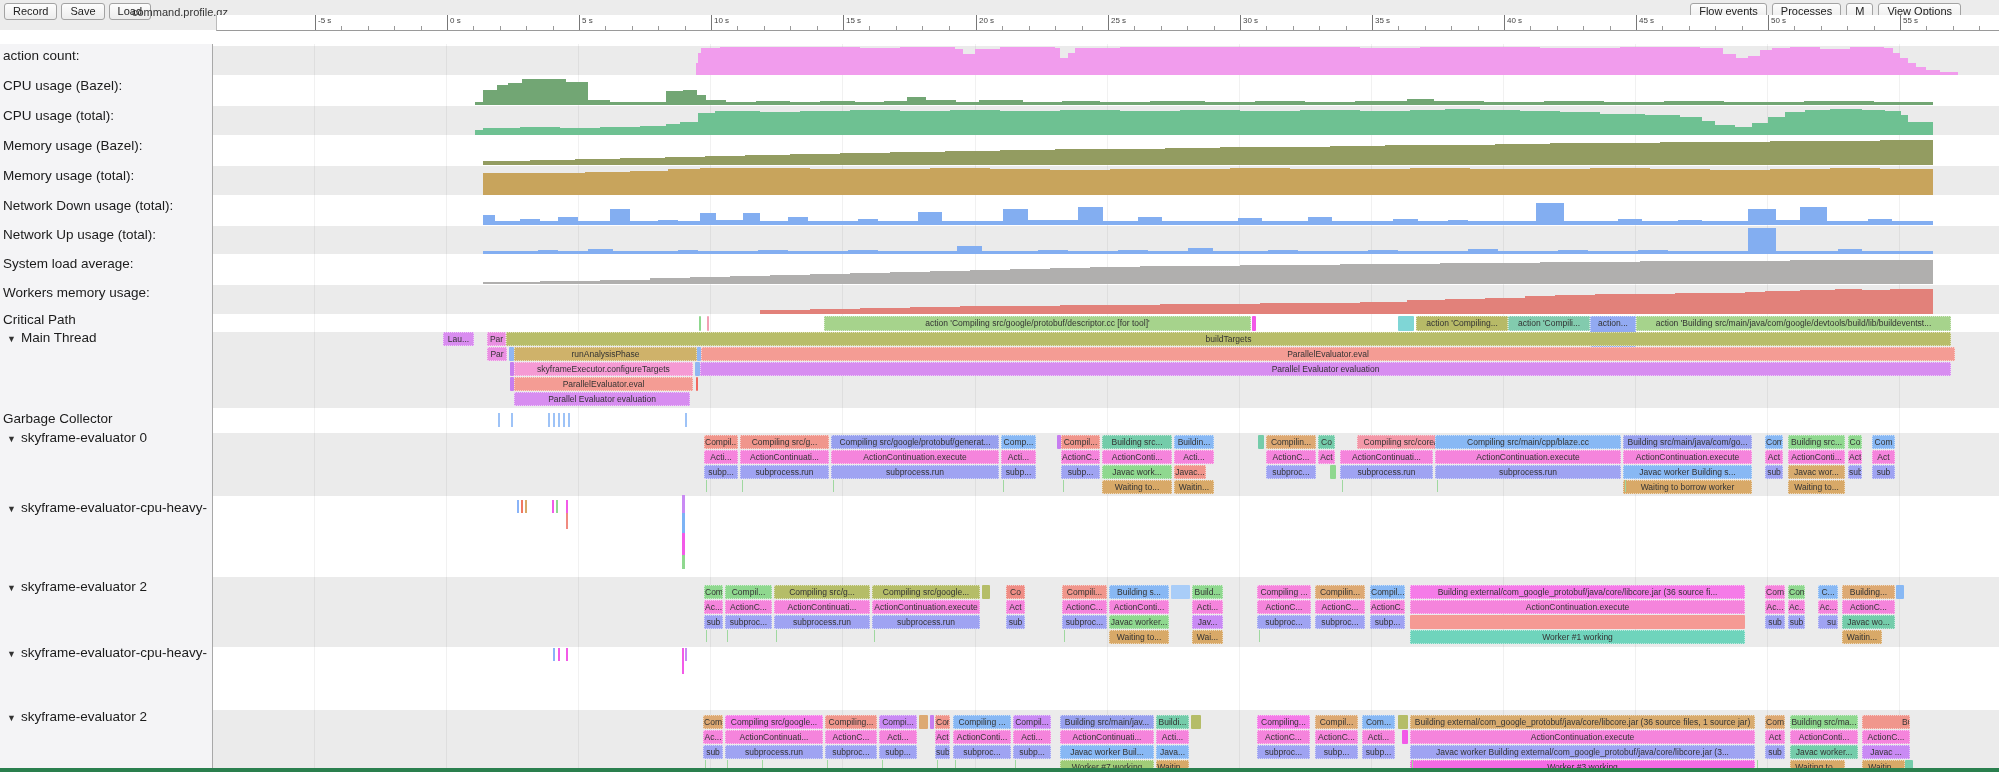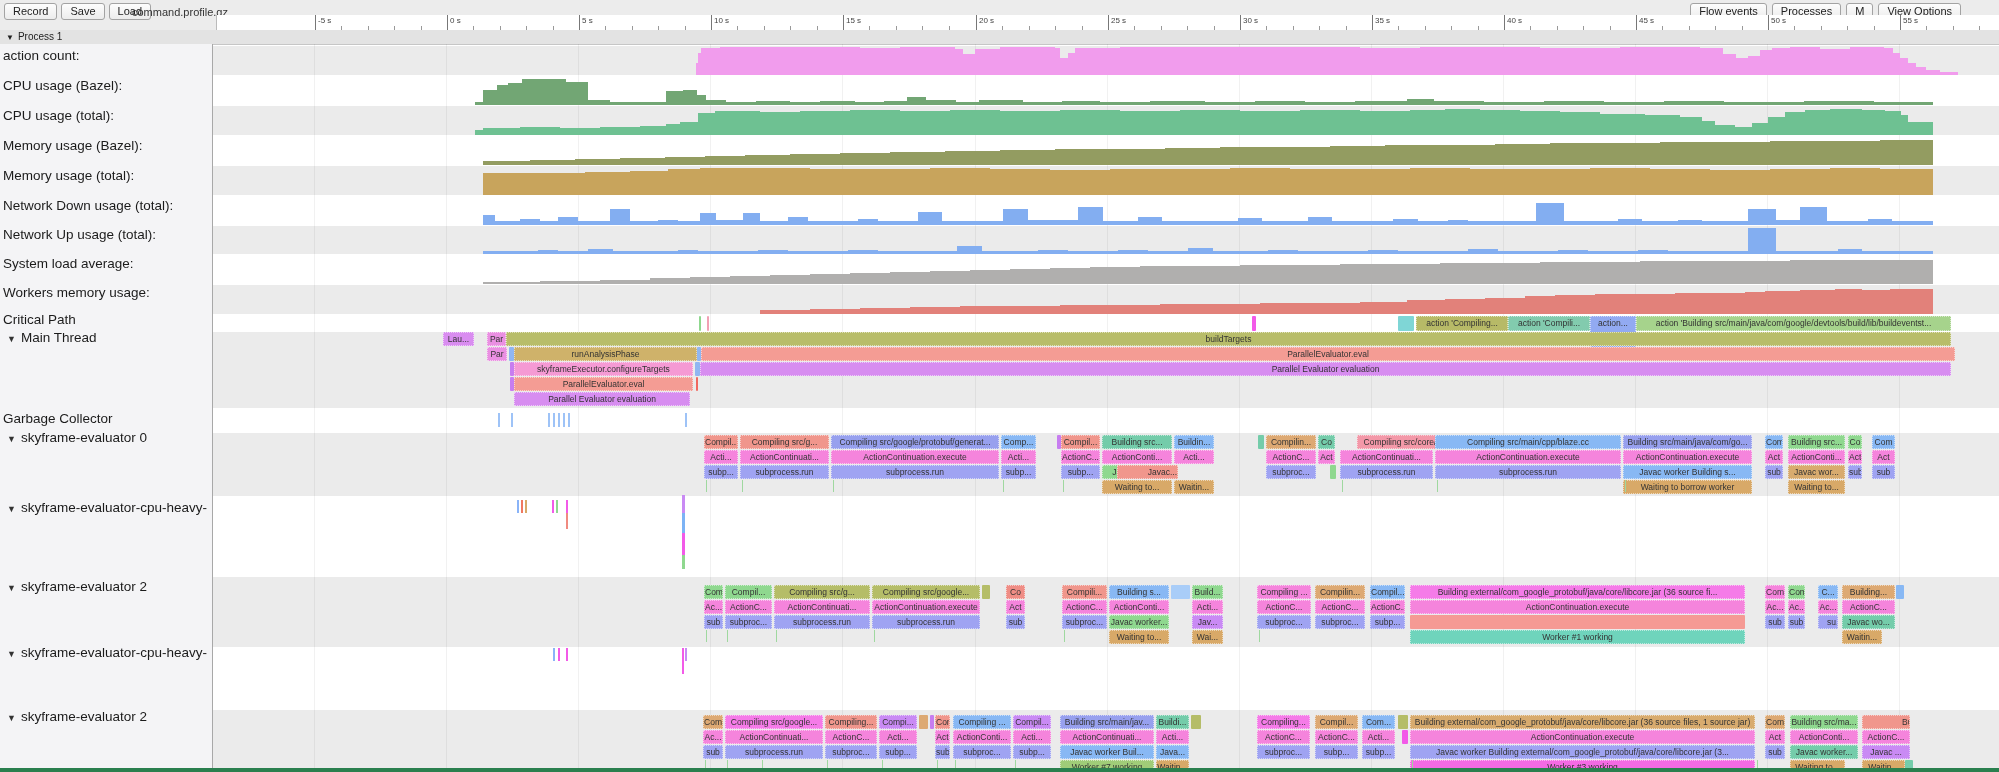--- a/index.html
+++ b/index.html
@@ -143,23 +143,20 @@
       <div class="rminor" style="left: 1630.32px;"></div>
       <div class="rminor" style="left: 1656.76px;"></div>
       <div class="rmajor" style="left: 1683px;">
         <span class="rlabel">55 s</span>
       </div>
       <div class="rminor" style="left: 1709.44px;"></div>
       <div class="rminor" style="left: 1735.88px;"></div>
       <div class="rminor" style="left: 1762.32px;"></div>
     </div>
 
-  <div id="prochdr">
-    <span class="tri">▼</span><span>Process 1</span>
-  </div>
 
   <div id="panel" style="background: rgb(244, 244, 246);">
       <div class="tracklabel" style="top: 4px; left: 3px;"><span>action count:</span></div>
       <div class="tracklabel" style="top: 34px; left: 3px;"><span>CPU usage (Bazel):</span></div>
       <div class="tracklabel" style="top: 64px; left: 3px;"><span>CPU usage (total):</span></div>
       <div class="tracklabel" style="top: 94px; left: 3px;"><span>Memory usage (Bazel):</span></div>
       <div class="tracklabel" style="top: 124px; left: 3px;"><span>Memory usage (total):</span></div>
       <div class="tracklabel" style="top: 154px; left: 3px;"><span>Network Down usage (total):</span></div>
       <div class="tracklabel" style="top: 183px; left: 3px;"><span>Network Up usage (total):</span></div>
       <div class="tracklabel" style="top: 212px; left: 3px;"><span>System load average:</span></div>
@@ -219,20 +216,21 @@
         <path d="M270,28 L270,28 L270,25 L325,25 L325,24 L345,24 L345,25 L375,25 L375,23 L400,23 L400,25 L465,25 L465,24 L485,24 L485,25 L545,25 L545,24 L575,24 L575,25 L635,25 L635,24 L665,24 L665,25 L744,25 L744,20 L769,20 L769,25 L825,25 L825,24 L855,24 L855,25 L905,25 L905,24 L935,24 L935,25 L975,25 L975,22 L1000,22 L1000,25 L1055,25 L1055,24 L1085,24 L1085,25 L1155,25 L1155,24 L1185,24 L1185,25 L1255,25 L1255,23 L1285,23 L1285,25 L1345,25 L1345,24 L1375,24 L1375,25 L1425,25 L1425,24 L1455,24 L1455,25 L1535,25 L1535,2 L1563,2 L1563,25 L1625,25 L1625,23 L1649,23 L1649,25 L1720,25 L1720,28 L1720,28 Z" fill="#83aef1"></path>
       </svg>
       <svg width="1786" height="29" class="chart" style="top: 211px; left: 0px;">
         <path d="M270,29 L270,29 L270,27 L327,27 L327,26 L387,26 L387,25 L437,25 L437,23 L477,23 L477,22 L517,22 L517,21 L557,21 L557,20 L597,20 L597,19 L637,19 L637,18 L677,18 L677,17 L717,17 L717,16 L757,16 L757,15 L797,15 L797,14 L837,14 L837,13 L877,13 L877,12 L927,12 L927,11 L977,11 L977,11 L1027,11 L1027,10 L1077,10 L1077,10 L1127,10 L1127,9 L1177,9 L1177,9 L1227,9 L1227,8 L1277,8 L1277,8 L1327,8 L1327,7 L1377,7 L1377,7 L1427,7 L1427,6 L1477,6 L1477,6 L1527,6 L1527,6 L1577,6 L1577,5 L1627,5 L1627,5 L1677,5 L1677,5 L1720,5 L1720,29 L1720,29 Z" fill="#b0afae"></path>
       </svg>
       <svg width="1786" height="29" class="chart" style="top: 241px; left: 0px;">
         <path d="M547,29 L547,29 L547,25 L597,25 L597,24 L647,24 L647,23 L697,23 L697,22 L747,22 L747,21 L797,21 L797,21 L847,21 L847,20 L897,20 L897,20 L947,20 L947,19 L997,19 L997,19 L1047,19 L1047,18 L1097,18 L1097,18 L1147,18 L1147,17 L1194,17 L1194,15 L1232,15 L1232,14 L1272,14 L1272,13 L1312,13 L1312,11 L1342,11 L1342,10 L1382,10 L1382,9 L1422,9 L1422,9 L1462,9 L1462,8 L1492,8 L1492,8 L1532,8 L1532,7 L1552,7 L1552,6 L1587,6 L1587,5 L1622,5 L1622,4 L1649,4 L1649,5 L1677,5 L1677,4 L1720,4 L1720,29 L1720,29 Z" fill="#e2817a"></path>
       </svg>
       <div class="bar" style="left: 486px; top: 272px; width: 2px; height: 15px; line-height: 13px; background: rgb(143, 216, 143); border: none;"></div>
       <div class="bar" style="left: 494px; top: 272px; width: 2px; height: 15px; line-height: 13px; background: rgb(242, 160, 180); border: none;"></div>
+      <div class="bar" style="left: 611px; top: 272px; width: 427px; height: 15px; line-height: 13px; background: rgb(166, 211, 140);">action 'Compiling src/google/protobuf/descriptor.cc [for tool]'</div>
       <div class="bar" style="left: 1039px; top: 272px; width: 4px; height: 15px; line-height: 13px; background: rgb(242, 90, 232); border: none;"></div>
       <div class="bar" style="left: 1185px; top: 272px; width: 16px; height: 15px; line-height: 13px; background: rgb(127, 214, 214); border: none;"></div>
       <div class="bar" style="left: 1203px; top: 272px; width: 92px; height: 15px; line-height: 13px; background: rgb(183, 186, 103);">action 'Compiling...</div>
       <div class="bar" style="left: 1295px; top: 272px; width: 82px; height: 15px; line-height: 13px; background: rgb(130, 203, 174);">action 'Compili...</div>
       <div class="bar" style="left: 1377px; top: 272px; width: 46px; height: 31px; line-height: 13px; background: rgb(146, 170, 242);">action...</div>
       <div class="bar" style="left: 1423px; top: 272px; width: 315px; height: 15px; line-height: 13px; background: rgb(166, 211, 140);">action 'Building src/main/java/com/google/devtools/build/lib/buildeventst...</div>
       <div class="bar" style="left: 230px; top: 288px; width: 31px; height: 14px; line-height: 12px; background: rgb(217, 141, 240);">Lau...</div>
       <div class="bar" style="left: 274px; top: 288px; width: 19px; height: 14px; line-height: 12px; background: rgb(234, 143, 226);">Par</div>
       <div class="bar" style="left: 293px; top: 288px; width: 1445px; height: 14px; line-height: 12px; background: rgb(184, 189, 106);">buildTargets</div>
       <div class="bar" style="left: 274px; top: 303px; width: 20px; height: 14px; line-height: 12px; background: rgb(234, 143, 226);">Par</div>
@@ -281,21 +279,21 @@
       <div class="bar" style="left: 1552px; top: 406px; width: 18px; height: 14px; line-height: 12px; background: rgb(245, 132, 220);">Act</div>
       <div class="bar" style="left: 1575px; top: 406px; width: 57px; height: 14px; line-height: 12px; background: rgb(245, 132, 220);">ActionConti...</div>
       <div class="bar" style="left: 1635px; top: 406px; width: 14px; height: 14px; line-height: 12px; background: rgb(245, 132, 220);">Act</div>
       <div class="bar" style="left: 1659px; top: 406px; width: 23px; height: 14px; line-height: 12px; background: rgb(245, 132, 220);">Act</div>
       <div class="bar" style="left: 491px; top: 421px; width: 34px; height: 14px; line-height: 12px; background: rgb(159, 163, 242);">subp...</div>
       <div class="bar" style="left: 527px; top: 421px; width: 89px; height: 14px; line-height: 12px; background: rgb(159, 163, 242);">subprocess.run</div>
       <div class="bar" style="left: 618px; top: 421px; width: 168px; height: 14px; line-height: 12px; background: rgb(159, 163, 242);">subprocess.run</div>
       <div class="bar" style="left: 788px; top: 421px; width: 35px; height: 14px; line-height: 12px; background: rgb(159, 163, 242);">subp...</div>
       <div class="bar" style="left: 848px; top: 421px; width: 39px; height: 14px; line-height: 12px; background: rgb(159, 163, 242);">subp...</div>
       <div class="bar" style="left: 889px; top: 421px; width: 70px; height: 14px; line-height: 12px; background: rgb(143, 216, 143);">Javac work...</div>
-      <div class="bar" style="left: 904px; top: 421px; width: 61px; height: 14px; line-height: 12px; background: rgb(240, 150, 140); text-align: right;">Javac...</div>
+      <div class="bar" style="left: 961px; top: 421px; width: 32px; height: 14px; line-height: 12px; background: rgb(240, 150, 140);">Javac...</div>
       <div class="bar" style="left: 1053px; top: 421px; width: 50px; height: 14px; line-height: 12px; background: rgb(159, 163, 242);">subproc...</div>
       <div class="bar" style="left: 1117px; top: 421px; width: 6px; height: 14px; line-height: 12px; background: rgb(143, 216, 143); border: none;"></div>
       <div class="bar" style="left: 1127px; top: 421px; width: 93px; height: 14px; line-height: 12px; background: rgb(159, 163, 242);">subprocess.run</div>
       <div class="bar" style="left: 1222px; top: 421px; width: 186px; height: 14px; line-height: 12px; background: rgb(159, 163, 242);">subprocess.run</div>
       <div class="bar" style="left: 1410px; top: 421px; width: 129px; height: 14px; line-height: 12px; background: rgb(136, 184, 244);">Javac worker Building s...</div>
       <div class="bar" style="left: 1552px; top: 421px; width: 18px; height: 14px; line-height: 12px; background: rgb(159, 163, 242);">sub</div>
       <div class="bar" style="left: 1575px; top: 421px; width: 57px; height: 14px; line-height: 12px; background: rgb(216, 171, 110);">Javac wor...</div>
       <div class="bar" style="left: 1635px; top: 421px; width: 14px; height: 14px; line-height: 12px; background: rgb(159, 163, 242);">sub</div>
       <div class="bar" style="left: 1659px; top: 421px; width: 23px; height: 14px; line-height: 12px; background: rgb(159, 163, 242);">sub</div>
       <div class="bar" style="left: 889px; top: 436px; width: 70px; height: 14px; line-height: 12px; background: rgb(216, 169, 104);">Waiting to...</div>

